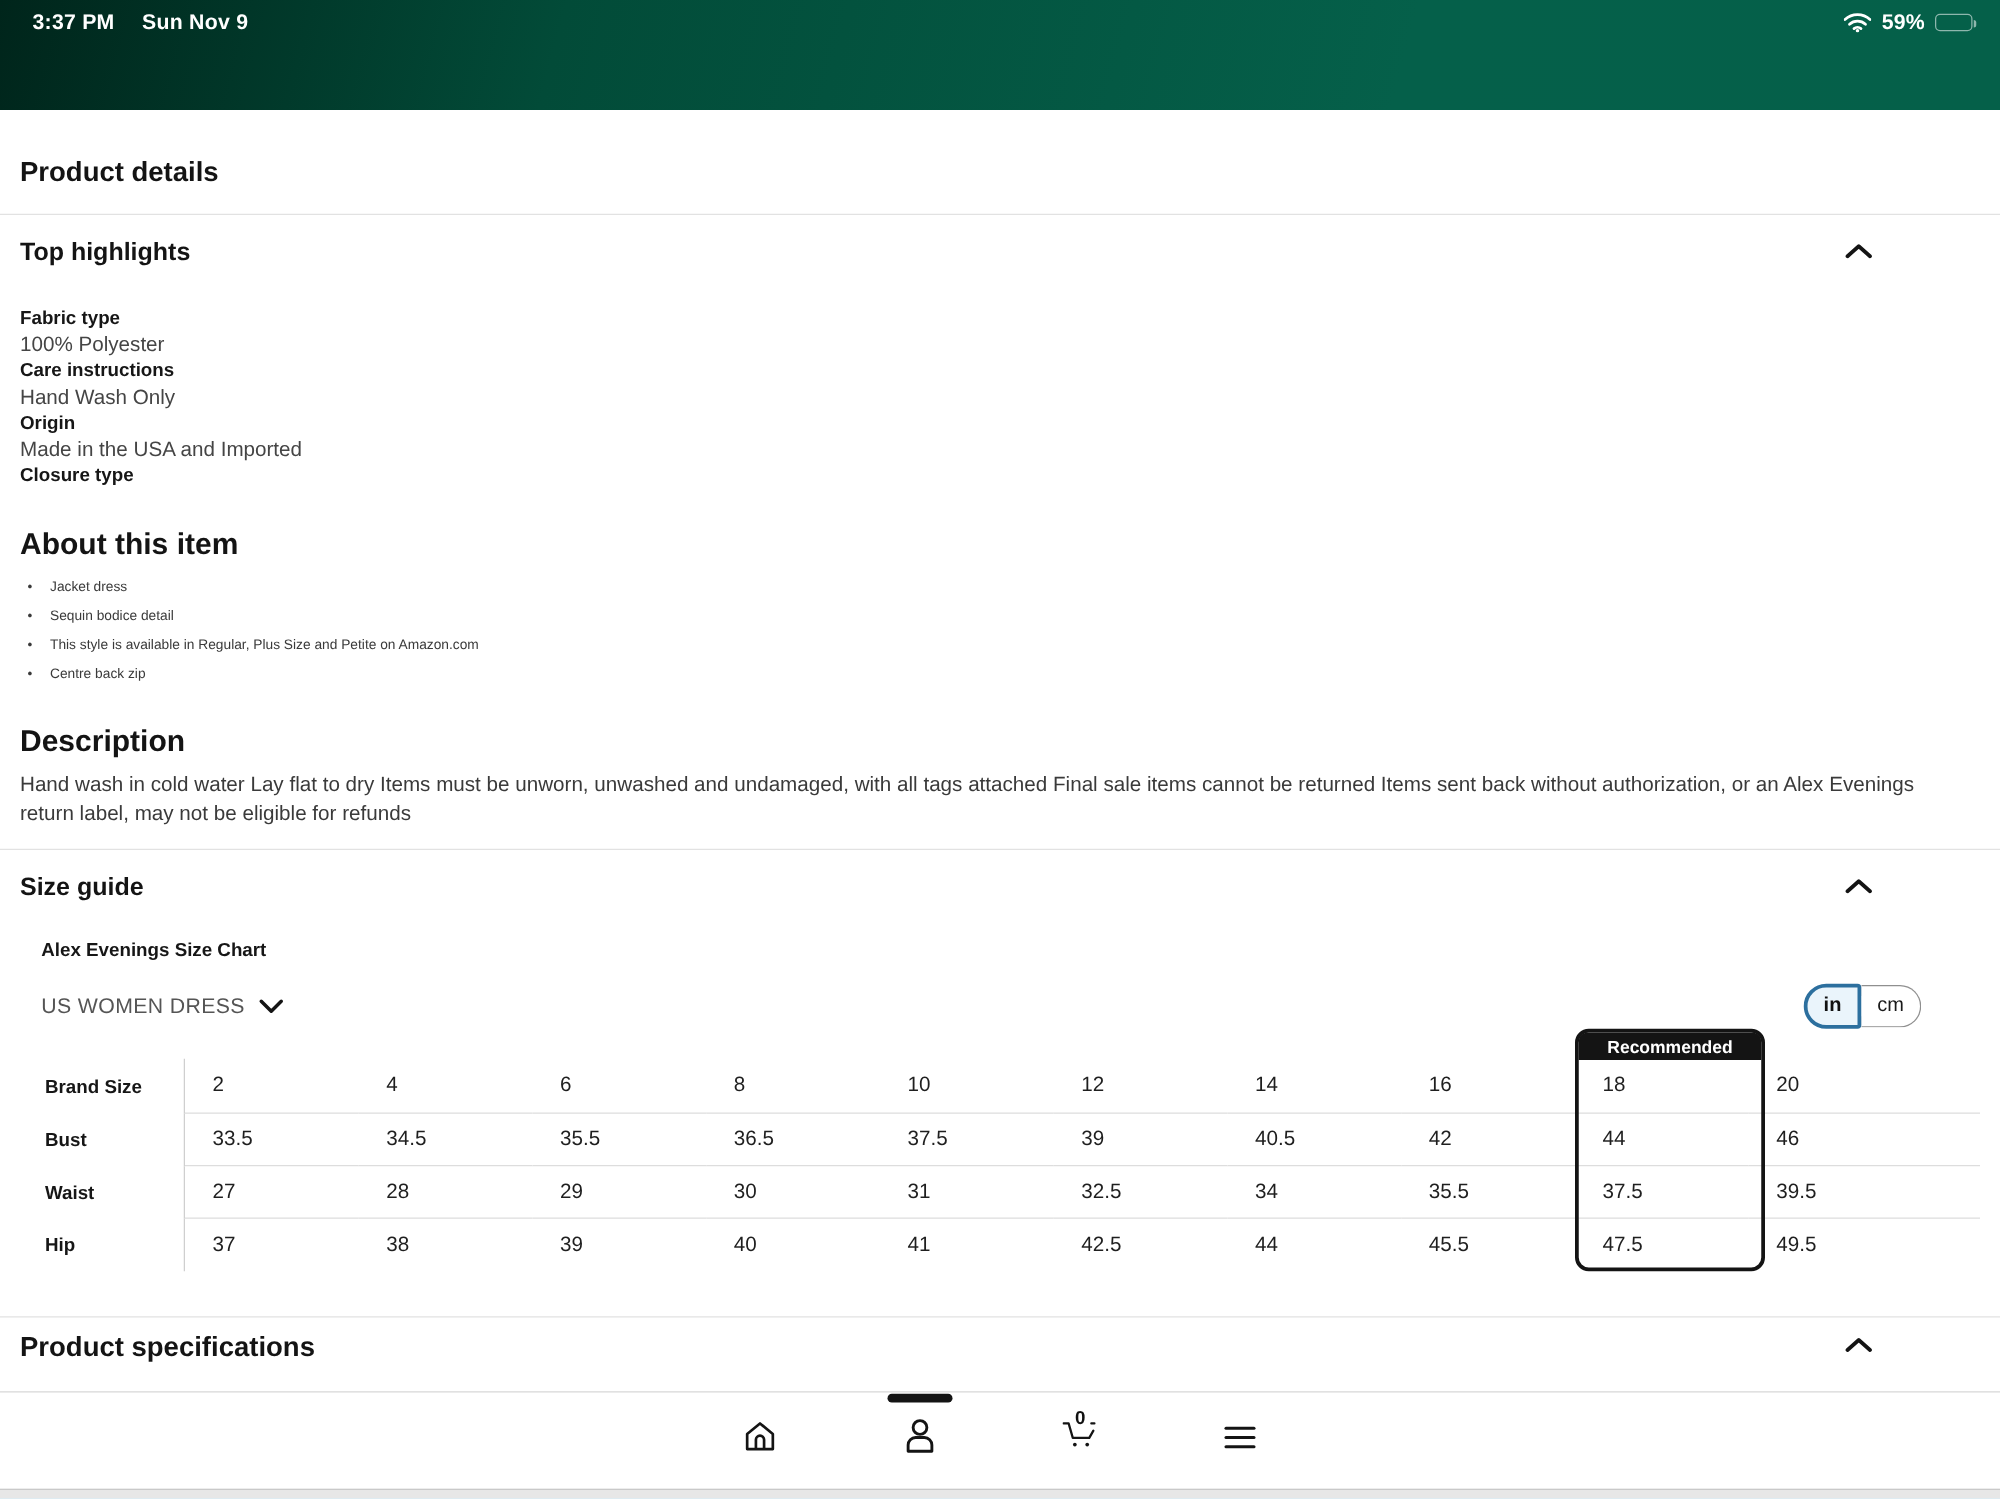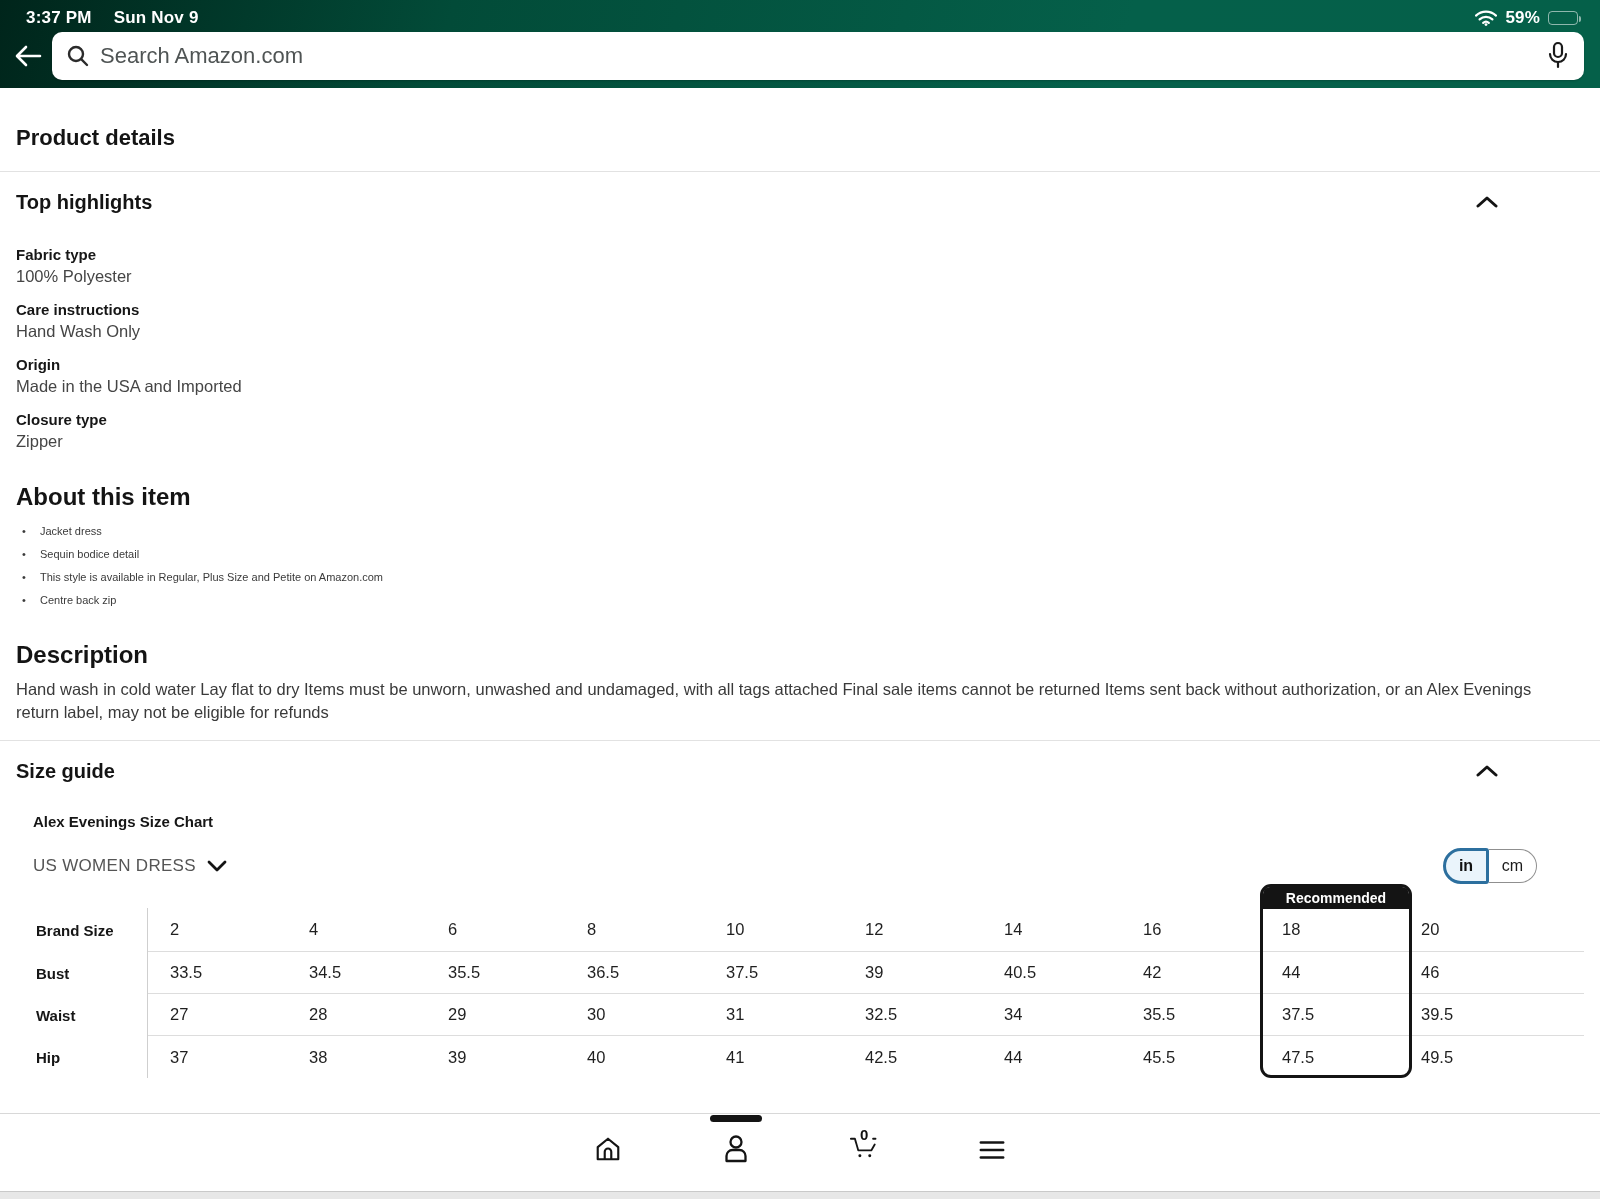--- a/index.html
+++ b/index.html
@@ -42,21 +42,21 @@
   .content { position:absolute; top:88px; left:0; width:100%; bottom:0; background:#fff; padding:16px 16px; }
   .page-title { font-size:22px; font-weight:700; color:#141414; margin-top:21px; }
   .hr { border:none; border-top:1px solid #e2e2e2; margin:20px -16px 0 -16px; }
   .sec-head { display:flex; justify-content:space-between; align-items:center; margin-top:19px; cursor:pointer; }
   .sec-title { font-size:20px; font-weight:700; color:#141414; }
   .chev { flex:0 0 auto; margin-right:86px; }
 
   .hl-item { margin-top:0; }
   .hl-item .lab { font-size:15px; font-weight:700; color:#161616; line-height:20px; }
   .hl-item .val { font-size:16.5px; color:#454545; line-height:22px; }
-  .hl-group { margin-top:31px; display:flex; flex-direction:column; gap:13px; }
+  .hl-group { margin-top:31px; display:flex; flex-direction:column; }
 
   .sub-title { font-size:24px; font-weight:700; color:#141414; margin-top:31px; }
   ul.about { list-style:none; margin-top:9px; }
   ul.about li { font-size:11px; color:#3a3a3a; line-height:23px; padding-left:24px; position:relative; }
   ul.about li::before { content:"•"; position:absolute; left:6px; color:#3a3a3a; }
   .desc-text { font-size:16.5px; color:#3a3a3a; line-height:23px; margin-top:9px; max-width:1530px; }
 
   .chart-title { font-size:15px; font-weight:700; color:#161616; margin:30px 0 0 17px; }
   .chart-controls { display:flex; justify-content:space-between; align-items:center; margin:18px 0 0 17px; }
   .dress-dd { display:flex; align-items:center; gap:11px; color:#555; font-size:17px; letter-spacing:.3px; cursor:pointer; }
@@ -132,43 +132,20 @@
             <path d="M8.2 12.9 A 4.2 4.2 0 0 1 13.8 12.9" fill="none" stroke="#fff" stroke-width="2.2" stroke-linecap="round"></path>
             <circle cx="11" cy="14.6" r="1.4" fill="#fff"></circle>
           </svg>
         </span>
         <span>59%</span>
         <span class="battery">
           <span class="fill"></span><span class="nub"></span>
         </span>
       </div>
     </div>
-    <div class="search-row">
-      <div class="back-btn">
-        <svg width="28" height="24" viewBox="0 0 28 24">
-          <path d="M12 3 L3 12 L12 21 M3.5 12 H26" fill="none" stroke="#fff" stroke-width="2.6" stroke-linecap="round" stroke-linejoin="round"></path>
-        </svg>
-      </div>
-      <div class="search-box">
-        <span style="display:flex;">
-          <svg width="24" height="24" viewBox="0 0 24 24">
-            <circle cx="10" cy="10" r="7" fill="none" stroke="#2b2b2b" stroke-width="2.4"></circle>
-            <line x1="15.2" y1="15.2" x2="21" y2="21" stroke="#2b2b2b" stroke-width="2.4" stroke-linecap="round"></line>
-          </svg>
-        </span>
-        <input type="text" placeholder="Search Amazon.com" style="">
-        <span style="display:flex; cursor:pointer;">
-          <svg width="24" height="30" viewBox="0 0 24 30">
-            <rect x="8" y="2" width="8" height="14" rx="4" fill="none" stroke="#1a1a1a" stroke-width="2.2"></rect>
-            <path d="M4 13 a 8 8 0 0 0 16 0" fill="none" stroke="#1a1a1a" stroke-width="2.2" stroke-linecap="round"></path>
-            <line x1="12" y1="21" x2="12" y2="26" stroke="#1a1a1a" stroke-width="2.2" stroke-linecap="round"></line>
-          </svg>
-        </span>
-      </div>
-    </div>
   </header>
 
   <main class="content">
 
     <h1 class="page-title">Product details</h1>
     <hr class="hr">
 
     <div class="sec-head">
       <h2 class="sec-title">Top highlights</h2>
       <span class="chev">
@@ -186,21 +163,20 @@
       <div class="hl-item">
         <div class="lab">Care instructions</div>
         <div class="val">Hand Wash Only</div>
       </div>
       <div class="hl-item">
         <div class="lab">Origin</div>
         <div class="val">Made in the USA and Imported</div>
       </div>
       <div class="hl-item">
         <div class="lab">Closure type</div>
-        <div class="val">Zipper</div>
       </div>
     </div>
 
     <h3 class="sub-title">About this item</h3>
     <ul class="about">
       <li>Jacket dress</li>
       <li>Sequin bodice detail</li>
       <li>This style is available in Regular, Plus Size and Petite on Amazon.com</li>
       <li>Centre back zip</li>
     </ul>

